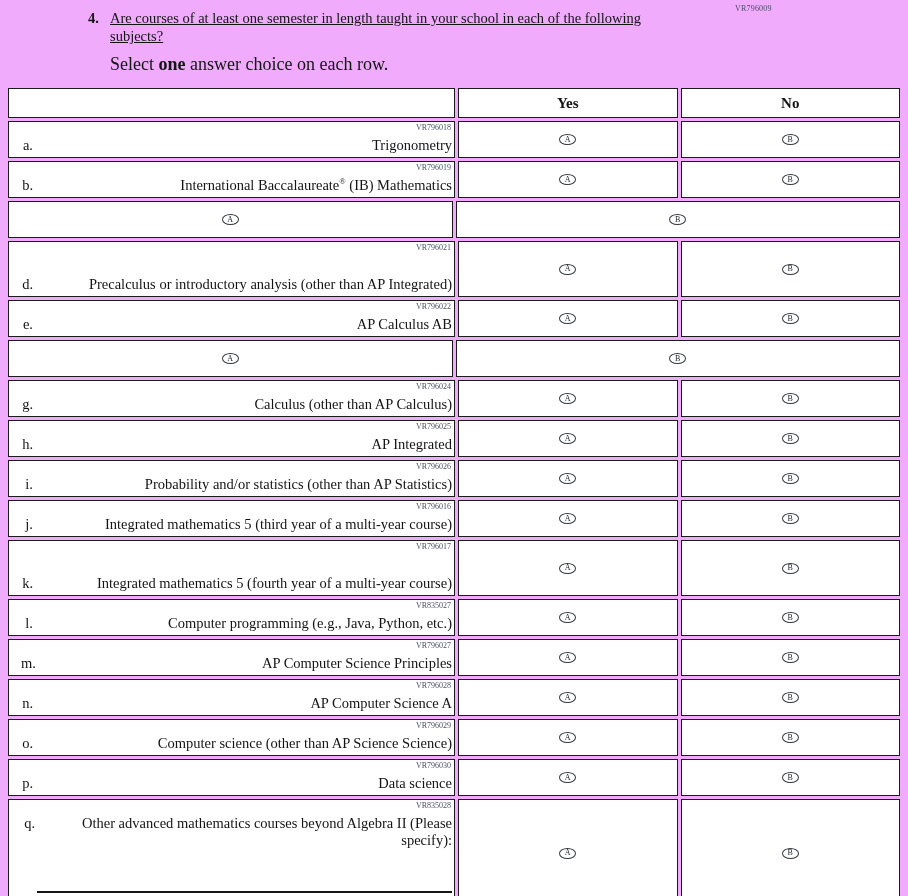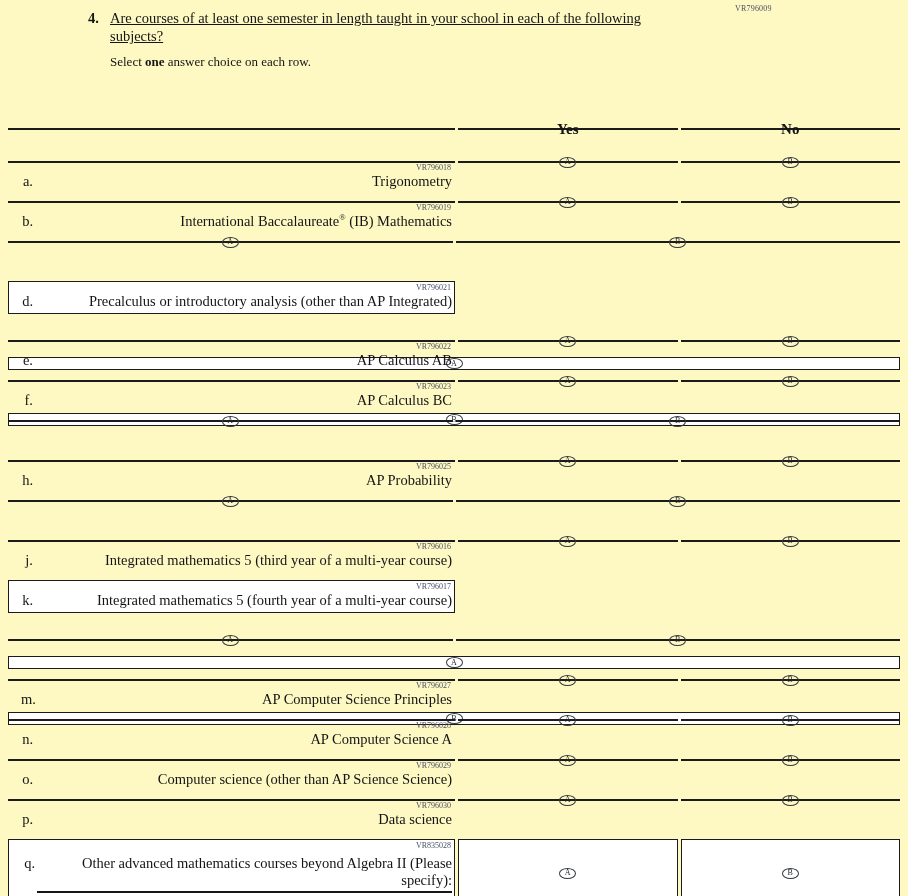--- a/index.html
+++ b/index.html
@@ -4,58 +4,57 @@
 <style>
   html, body {
     margin: 0; padding: 0;
     background: #ffffff;
     font-family: "Liberation Serif", "DejaVu Serif", serif;
     color: #141414;
   }
   #page {
     position: relative;
     width: 908px; height: 896px;
-    background: #fef9c3;
+    background: #f0abfc;
     overflow: hidden;
   }
 
   
   .form-code-top {
     position: absolute; left: 735px; top: 4px;
     font-size: 8px; color: #4a5065; letter-spacing: 0.2px;
   }
   .question {
     position: absolute; left: 88px; top: 10px;
     display: flex; width: 600px;
     font-size: 14.5px; line-height: 1.24;
   }
   .qnum { font-weight: bold; width: 22px; flex: none; }
   .qtext { max-width: 565px; text-decoration: underline; }
   .instruction {
     position: absolute; left: 110px; top: 54px;
-    font-size: 13px;
+    font-size: 18px;
   }
   .b { font-weight: bold; }
 
   
   .atable {
     position: absolute; left: 8px; top: 88px;
     width: 892px;
     display: flex; flex-direction: column; gap: 3px;
   }
   .row { display: flex; gap: 3px; height: 37px; }
   .row.hdr { height: 30px; }
-  .row.double { height: 56px; flex-direction: column; }
+  .row.double { height: 56px; }
   .row.specify { height: 108px; border-radius: 18px; }
 
   .cell {
     box-sizing: border-box;
     border: 1px solid #1b1b1b;
     background: #ffffff;
-    margin-top: 40px;
   }
   .c-label { width: 447px; flex: none; display: flex; flex-direction: column; }
   .c-opt {
     flex: 1;
     display: flex; align-items: center; justify-content: center;
   }
   .hdr-opt { font-weight: bold; font-size: 15px; }
 
   .code {
     align-self: flex-end;
@@ -212,75 +211,83 @@
       </span>
     </div>
     <div class="cell c-opt">
       <span class="bubble">
         <span class="bletter">B</span>
       </span>
     </div>
   </div>
 
   <div class="row">
-    <div class="cell c-label">
-      <span class="code">VR796023</span>
-      <div class="lbl">
-        <span class="ltr">f.</span>
-        <span class="txt">AP Calculus BC</span>
-      </div>
-
-    </div>
-    <div class="cell c-opt">
-      <span class="bubble">
-        <span class="bletter">A</span>
-      </span>
-    </div>
-    <div class="cell c-opt">
-      <span class="bubble">
-        <span class="bletter">B</span>
-      </span>
-    </div>
-  </div>
-
-  <div class="row">
+    <div class="cell c-opt">
+      <span class="bubble">
+        <span class="bletter">A</span>
+      </span>
+    </div>
+    <div class="cell c-opt">
+      <span class="bubble">
+        <span class="bletter">B</span>
+      </span>
+    </div>
+  </div>
+
+  <div class="row">
+    <div class="cell c-label">
+      <span class="code">VR796024</span>
+      <div class="lbl">
+        <span class="ltr">g.</span>
+        <span class="txt">Calculus (other than AP Calculus)</span>
+      </div>
+
+    </div>
     <div class="cell c-opt">
       <span class="bubble">
         <span class="bletter">A</span>
       </span>
     </div>
     <div class="cell c-opt">
       <span class="bubble">
         <span class="bletter">B</span>
       </span>
     </div>
   </div>
 
   <div class="row">
     <div class="cell c-label">
       <span class="code">VR796025</span>
       <div class="lbl">
         <span class="ltr">h.</span>
-        <span class="txt">AP Probability</span>
-      </div>
-
-    </div>
-    <div class="cell c-opt">
-      <span class="bubble">
-        <span class="bletter">A</span>
-      </span>
-    </div>
-    <div class="cell c-opt">
-      <span class="bubble">
-        <span class="bletter">B</span>
-      </span>
-    </div>
-  </div>
-
-  <div class="row">
+        <span class="txt">AP Integrated</span>
+      </div>
+
+    </div>
+    <div class="cell c-opt">
+      <span class="bubble">
+        <span class="bletter">A</span>
+      </span>
+    </div>
+    <div class="cell c-opt">
+      <span class="bubble">
+        <span class="bletter">B</span>
+      </span>
+    </div>
+  </div>
+
+  <div class="row">
+    <div class="cell c-label">
+      <span class="code">VR796026</span>
+      <div class="lbl">
+        <span class="ltr">i.</span>
+        <span class="txt">Probability and/or statistics (other than AP Statistics)</span>
+      </div>
+
+    </div>
     <div class="cell c-opt">
       <span class="bubble">
         <span class="bletter">A</span>
       </span>
     </div>
     <div class="cell c-opt">
       <span class="bubble">
         <span class="bletter">B</span>
       </span>
     </div>
@@ -322,20 +329,28 @@
       </span>
     </div>
     <div class="cell c-opt">
       <span class="bubble">
         <span class="bletter">B</span>
       </span>
     </div>
   </div>
 
   <div class="row">
+    <div class="cell c-label">
+      <span class="code">VR835027</span>
+      <div class="lbl">
+        <span class="ltr">l.</span>
+        <span class="txt">Computer programming (e.g., Java, Python, etc.)</span>
+      </div>
+
+    </div>
     <div class="cell c-opt">
       <span class="bubble">
         <span class="bletter">A</span>
       </span>
     </div>
     <div class="cell c-opt">
       <span class="bubble">
         <span class="bletter">B</span>
       </span>
     </div>

